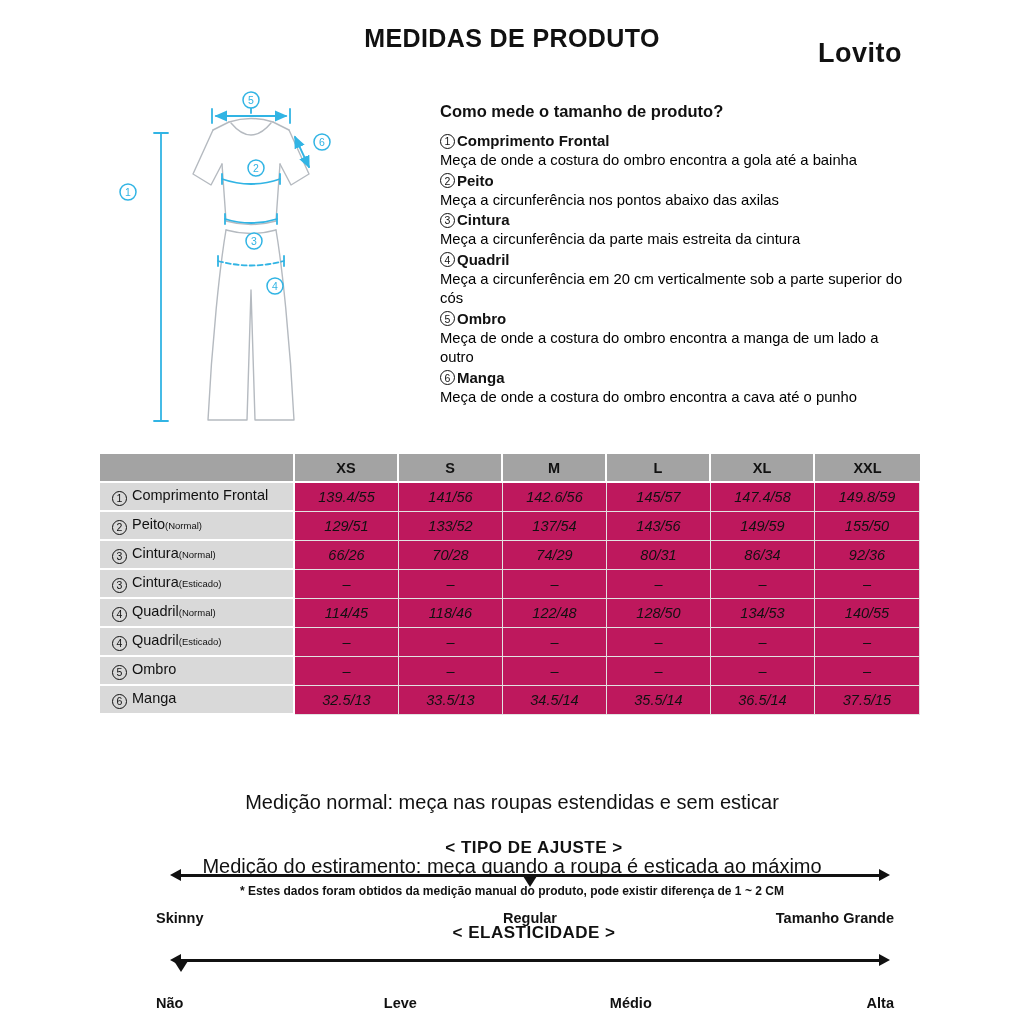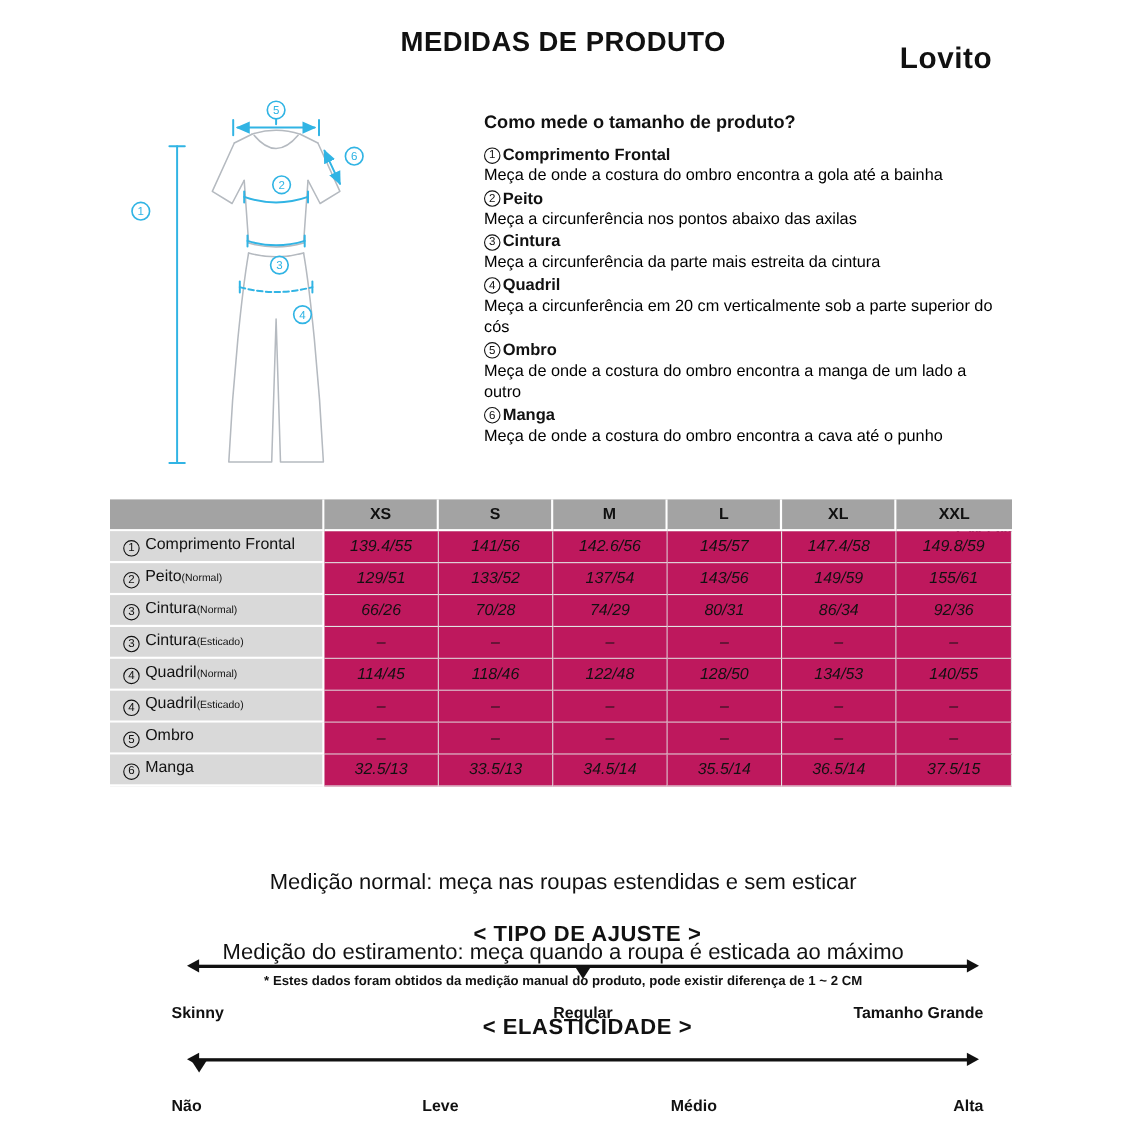--- a/index.html
+++ b/index.html
@@ -29,21 +29,21 @@
   .row-label{font-size:14.5px;}
   .row-suffix{font-size:9.5px;}
 
   .notes{position:absolute;top:750px;left:0;width:100%;text-align:center;}
   .note-main{font-size:20px;font-weight:normal;line-height:23px;margin-top:41px;}
   .note-small{font-size:12px;font-weight:bold;margin-top:6px;}
 
   .scale{position:absolute;left:0;width:100%;}
   #fit-scale{top:838px;}
   #elasticity-scale{top:923px;}
-  .scale-title{text-align:center;font-size:20px;font-weight:bold;letter-spacing:.5px;padding-left:44px;}
+  .scale-title{text-align:center;font-size:17px;font-weight:bold;letter-spacing:.5px;padding-left:44px;}
   .track-wrap{position:relative;margin:10px 0 0 170px;width:720px;height:22px;}
   .track-line{position:absolute;left:6px;right:6px;top:6px;height:2.5px;background:#111;}
   .arrow-l{position:absolute;left:0;top:1px;width:0;height:0;border-top:6px solid transparent;border-bottom:6px solid transparent;border-right:11px solid #111;}
   .arrow-r{position:absolute;right:0;top:1px;width:0;height:0;border-top:6px solid transparent;border-bottom:6px solid transparent;border-left:11px solid #111;}
   .marker{position:absolute;top:8px;width:0;height:0;border-left:7px solid transparent;border-right:7px solid transparent;border-top:11px solid #111;}
   .at-center{left:calc(50% - 7px);}
   .at-start{left:4px;}
   .scale-labels{position:relative;margin-left:170px;width:720px;height:20px;font-weight:bold;font-size:14.5px;}
   .lab{position:absolute;top:0;white-space:nowrap;margin-top:20px;}
   .pos-left{left:-14px;}
@@ -201,21 +201,21 @@
         <td>147.4/58</td>
         <td>149.8/59</td>
       </tr>
       <tr>
         <th class="row-head"><span class="circle-num">2</span><span class="row-label">Peito</span><span class="row-suffix">(Normal)</span></th>
         <td>129/51</td>
         <td>133/52</td>
         <td>137/54</td>
         <td>143/56</td>
         <td>149/59</td>
-        <td>155/61</td>
+        <td>155/50</td>
       </tr>
       <tr>
         <th class="row-head"><span class="circle-num">3</span><span class="row-label">Cintura</span><span class="row-suffix">(Normal)</span></th>
         <td>66/26</td>
         <td>70/28</td>
         <td>74/29</td>
         <td>80/31</td>
         <td>86/34</td>
         <td>92/36</td>
       </tr>

